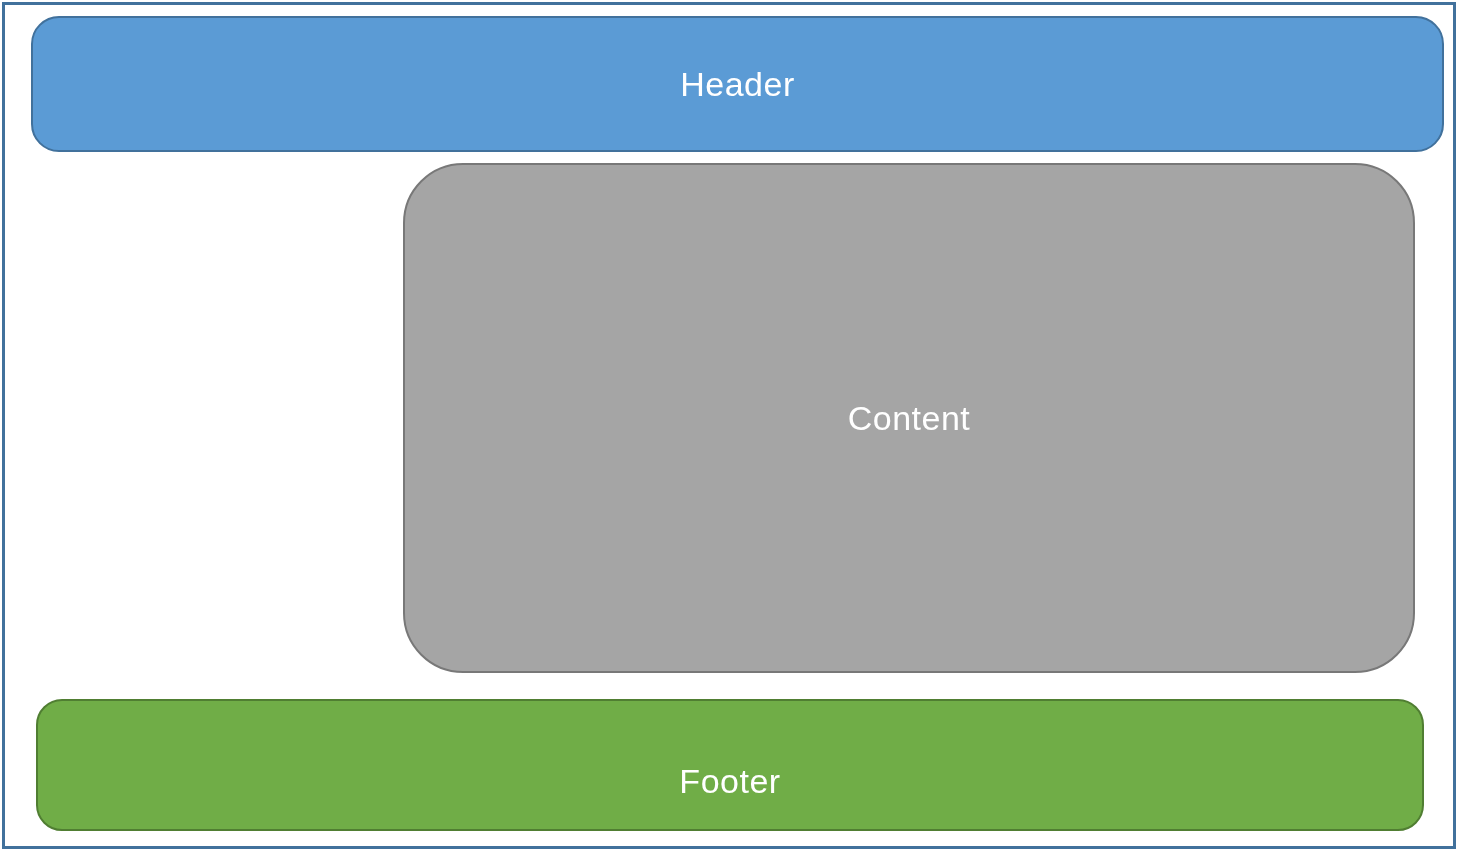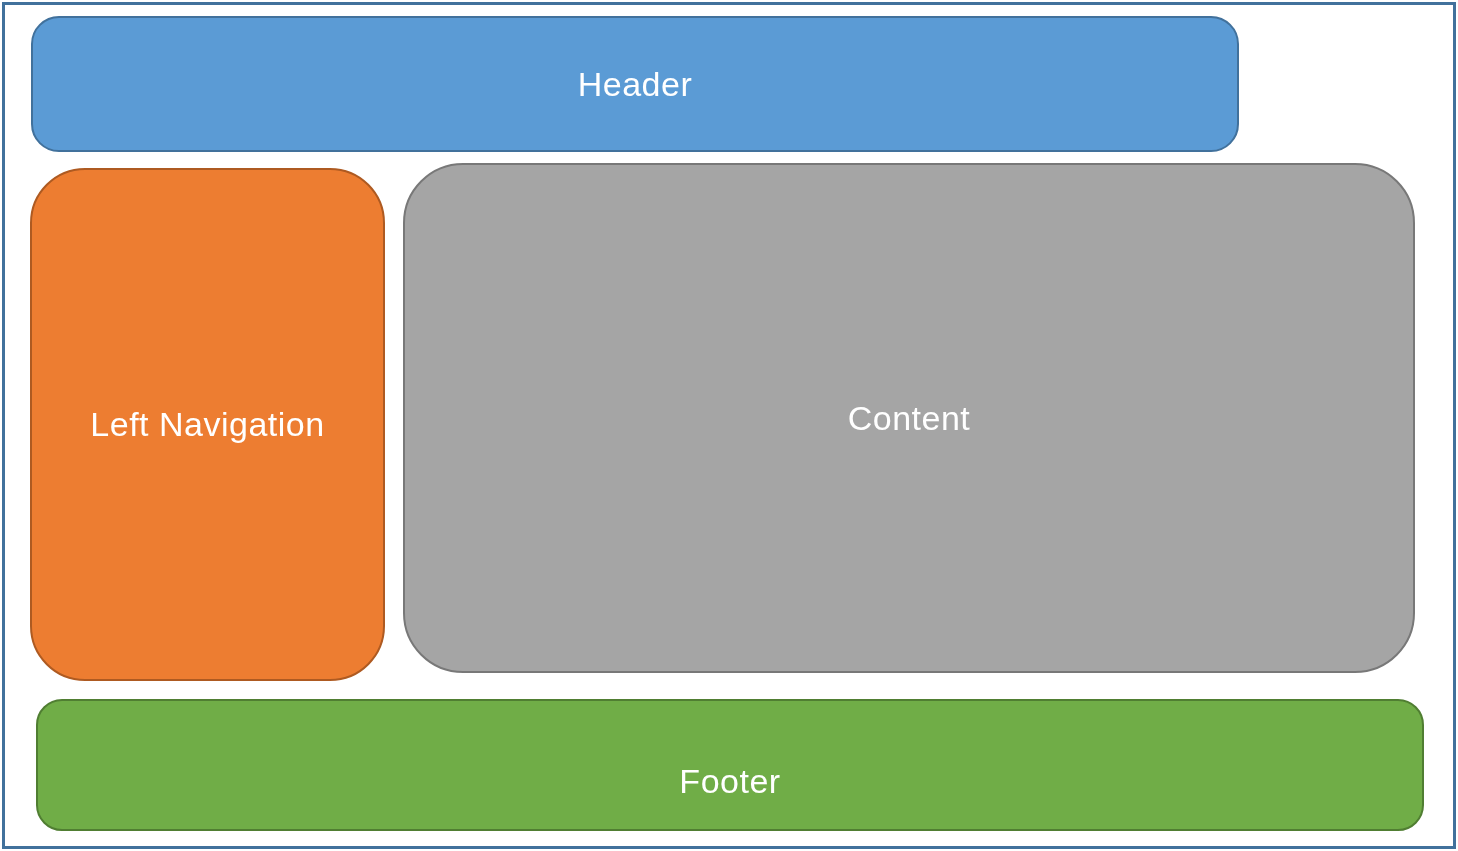--- a/index.html
+++ b/index.html
@@ -35,21 +35,21 @@
     font-size: 34px;
     font-weight: 400;
     letter-spacing: 0.5px;
     border-style: solid;
     border-width: 2px;
   }
 
   .region-header {
     left: 31px;
     top: 16px;
-    width: 1208px;
+    width: 1413px;
     height: 136px;
     border-radius: 28px;
   }
 
   .region-leftnav {
     left: 30px;
     top: 168px;
     width: 355px;
     height: 513px;
     border-radius: 55px;
@@ -79,23 +79,20 @@
 <body>
 
 <div class="canvas">
 
   <div class="page-frame" data-bind-border="page.border_color" style="border-color: rgb(65, 113, 156);"></div>
 
   <div class="region region-header" data-bind-border="regions.header.border" style="background-color: rgb(91, 155, 213); border-color: rgb(65, 113, 156);">
     <span class="region-label" data-bind="regions.header.label" style="color: rgb(255, 255, 255);">Header</span>
   </div>
 
-  <div class="region region-leftnav" data-bind-border="regions.left_nav.border" style="background-color: rgb(237, 125, 49); border-color: rgb(174, 90, 33);">
-    <span class="region-label" data-bind="regions.left_nav.label" style="color: rgb(255, 255, 255);">Left Navigation</span>
-  </div>
 
   <div class="region region-content" data-bind-border="regions.content.border" style="background-color: rgb(165, 165, 165); border-color: rgb(120, 120, 120);">
     <span class="region-label" data-bind="regions.content.label" style="color: rgb(255, 255, 255);">Content</span>
   </div>
 
   <div class="region region-footer" data-bind-border="regions.footer.border" style="background-color: rgb(112, 173, 71); border-color: rgb(80, 126, 50);">
     <span class="region-label" data-bind="regions.footer.label" style="color: rgb(255, 255, 255); margin-top: 32px;">Footer</span>
   </div>
 
 </div>

